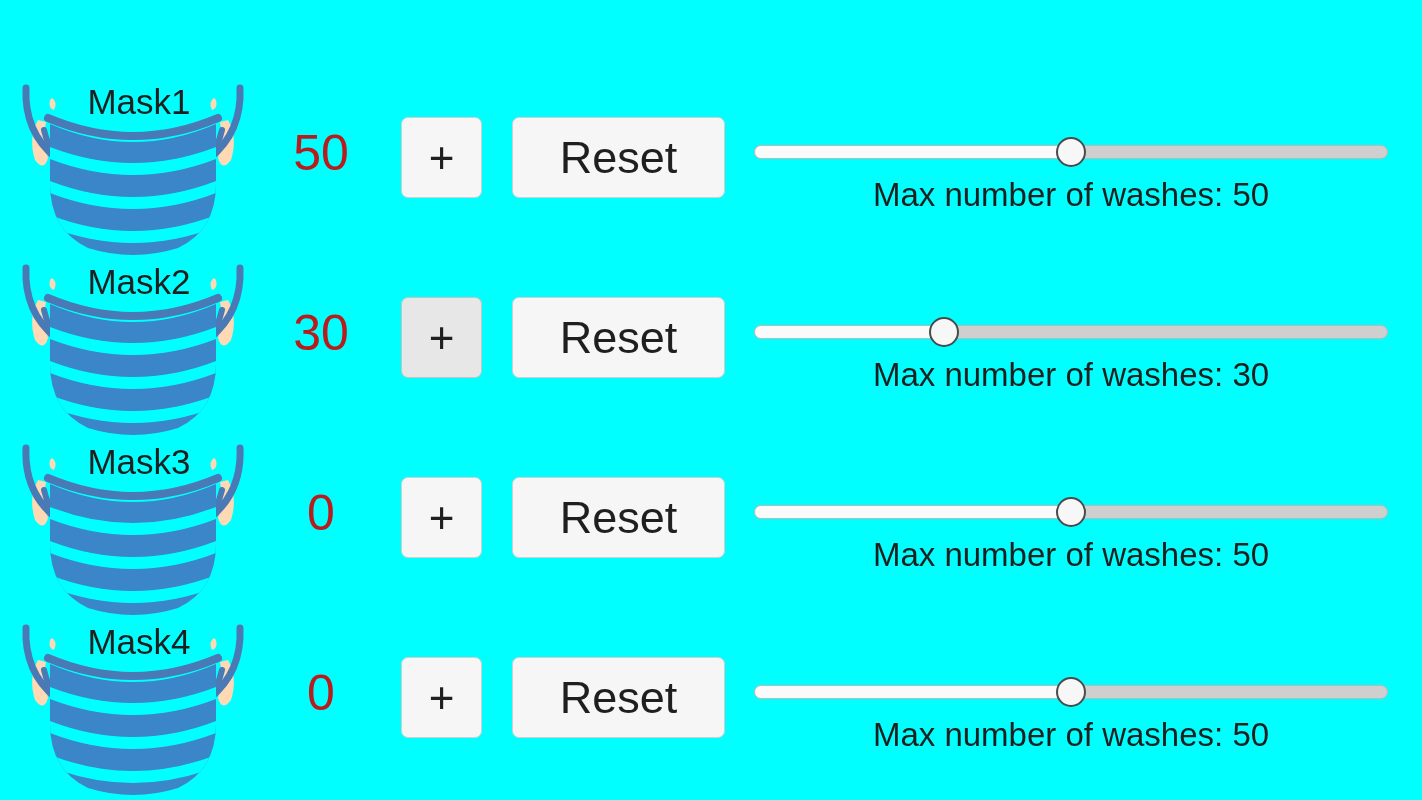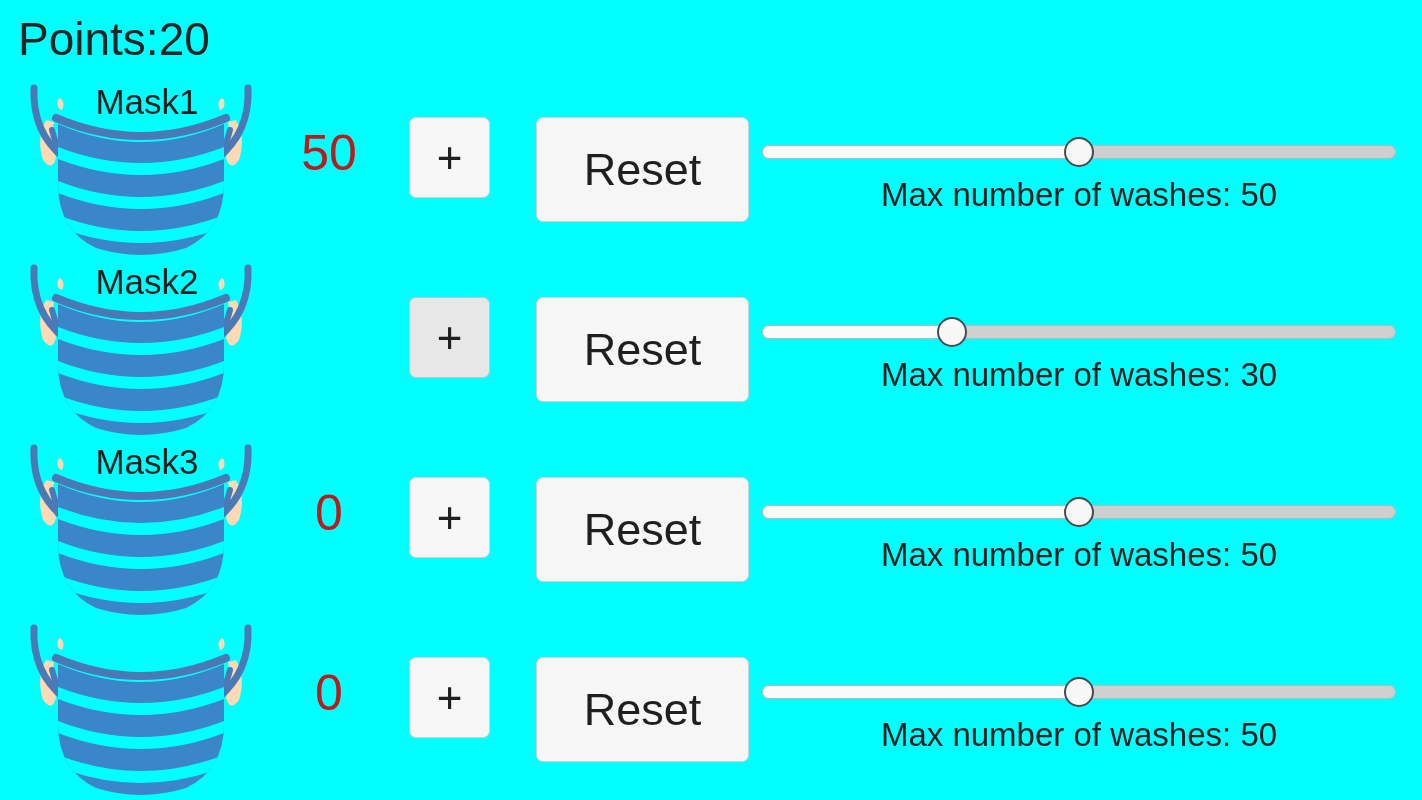--- a/index.html
+++ b/index.html
@@ -43,21 +43,20 @@
     line-height: 1;
     color: #242424;
     white-space: nowrap;
   }
 
   
   #rows {
     position: absolute;
     left: 0; top: 78px;
     width: 1422px;
-    padding-left: 8px;
   }
   .mask-row {
     position: relative;
     width: 1422px;
     height: 180px;
   }
 
   
   .mask-icon-wrap {
     position: absolute;
@@ -122,23 +121,22 @@
     font-size: 44px;
   }
   .btn-plus.is-active {
     background: #e7e7e7;
     border-color: #c4c4c4;
   }
   .btn-reset {
     left: 512px;
     top: 39px;
     width: 213px;
-    height: 105px;
+    height: 81px;
     font-size: 45px;
-    margin-left: 16px;
   }
 
   
   .slider-block {
     position: absolute;
     left: 754px;
     top: 0;
     width: 640px;
     height: 180px;
   }
@@ -189,21 +187,20 @@
     font-size: 33px;
     line-height: 1;
     color: #1f1f1f;
     white-space: nowrap;
   }
 </style>
 </head>
 <body>
 
 <div id="header">
-  <div id="points-readout">Points:20</div>
 </div>
 
 <div id="rows">
   <div class="mask-row">
 
     <div class="mask-icon-wrap">
       <svg class="mask-svg" viewBox="0 0 250 178">
 
         <path d="M30 40 Q20 58 27 80 Q36 92 40 78 Q34 58 38 42 Z" fill="#ffd9b3"></path>
         <path d="M220 40 Q230 58 223 80 Q214 92 210 78 Q216 58 212 42 Z" fill="#ffd9b3"></path>
@@ -278,20 +275,21 @@
           <rect x="36" y="40" width="178" height="150" fill="#3a86c8"></rect>
 
           <path d="M30 62 Q125 104 220 62 L220 74 Q125 116 30 74 Z" fill="#00ffff"></path>
           <path d="M30 96 Q125 138 220 96 L220 108 Q125 150 30 108 Z" fill="#00ffff"></path>
           <path d="M30 130 Q125 172 220 130 L220 142 Q125 184 30 142 Z" fill="#00ffff"></path>
         </g>
       </svg>
       <div class="mask-label">Mask2</div>
     </div>
 
+    <div class="count-value">30</div>
 
     <button class="btn btn-plus is-active">+</button>
 
     <button class="btn btn-reset">Reset</button>
 
     <div class="slider-block">
       <div class="slider">
         <div class="slider-track"></div>
         <div class="slider-fill" style="width: 190px;"></div>
         <div class="slider-thumb" style="left: 190px;"></div>
@@ -376,20 +374,21 @@
           </clipPath>
         </defs>
         <g clip-path="url(#maskBodyClip3)">
           <rect x="36" y="40" width="178" height="150" fill="#3a86c8"></rect>
 
           <path d="M30 62 Q125 104 220 62 L220 74 Q125 116 30 74 Z" fill="#00ffff"></path>
           <path d="M30 96 Q125 138 220 96 L220 108 Q125 150 30 108 Z" fill="#00ffff"></path>
           <path d="M30 130 Q125 172 220 130 L220 142 Q125 184 30 142 Z" fill="#00ffff"></path>
         </g>
       </svg>
+      <div class="mask-label">Mask4</div>
     </div>
 
     <div class="count-value">0</div>
 
     <button class="btn btn-plus">+</button>
 
     <button class="btn btn-reset">Reset</button>
 
     <div class="slider-block">
       <div class="slider">

